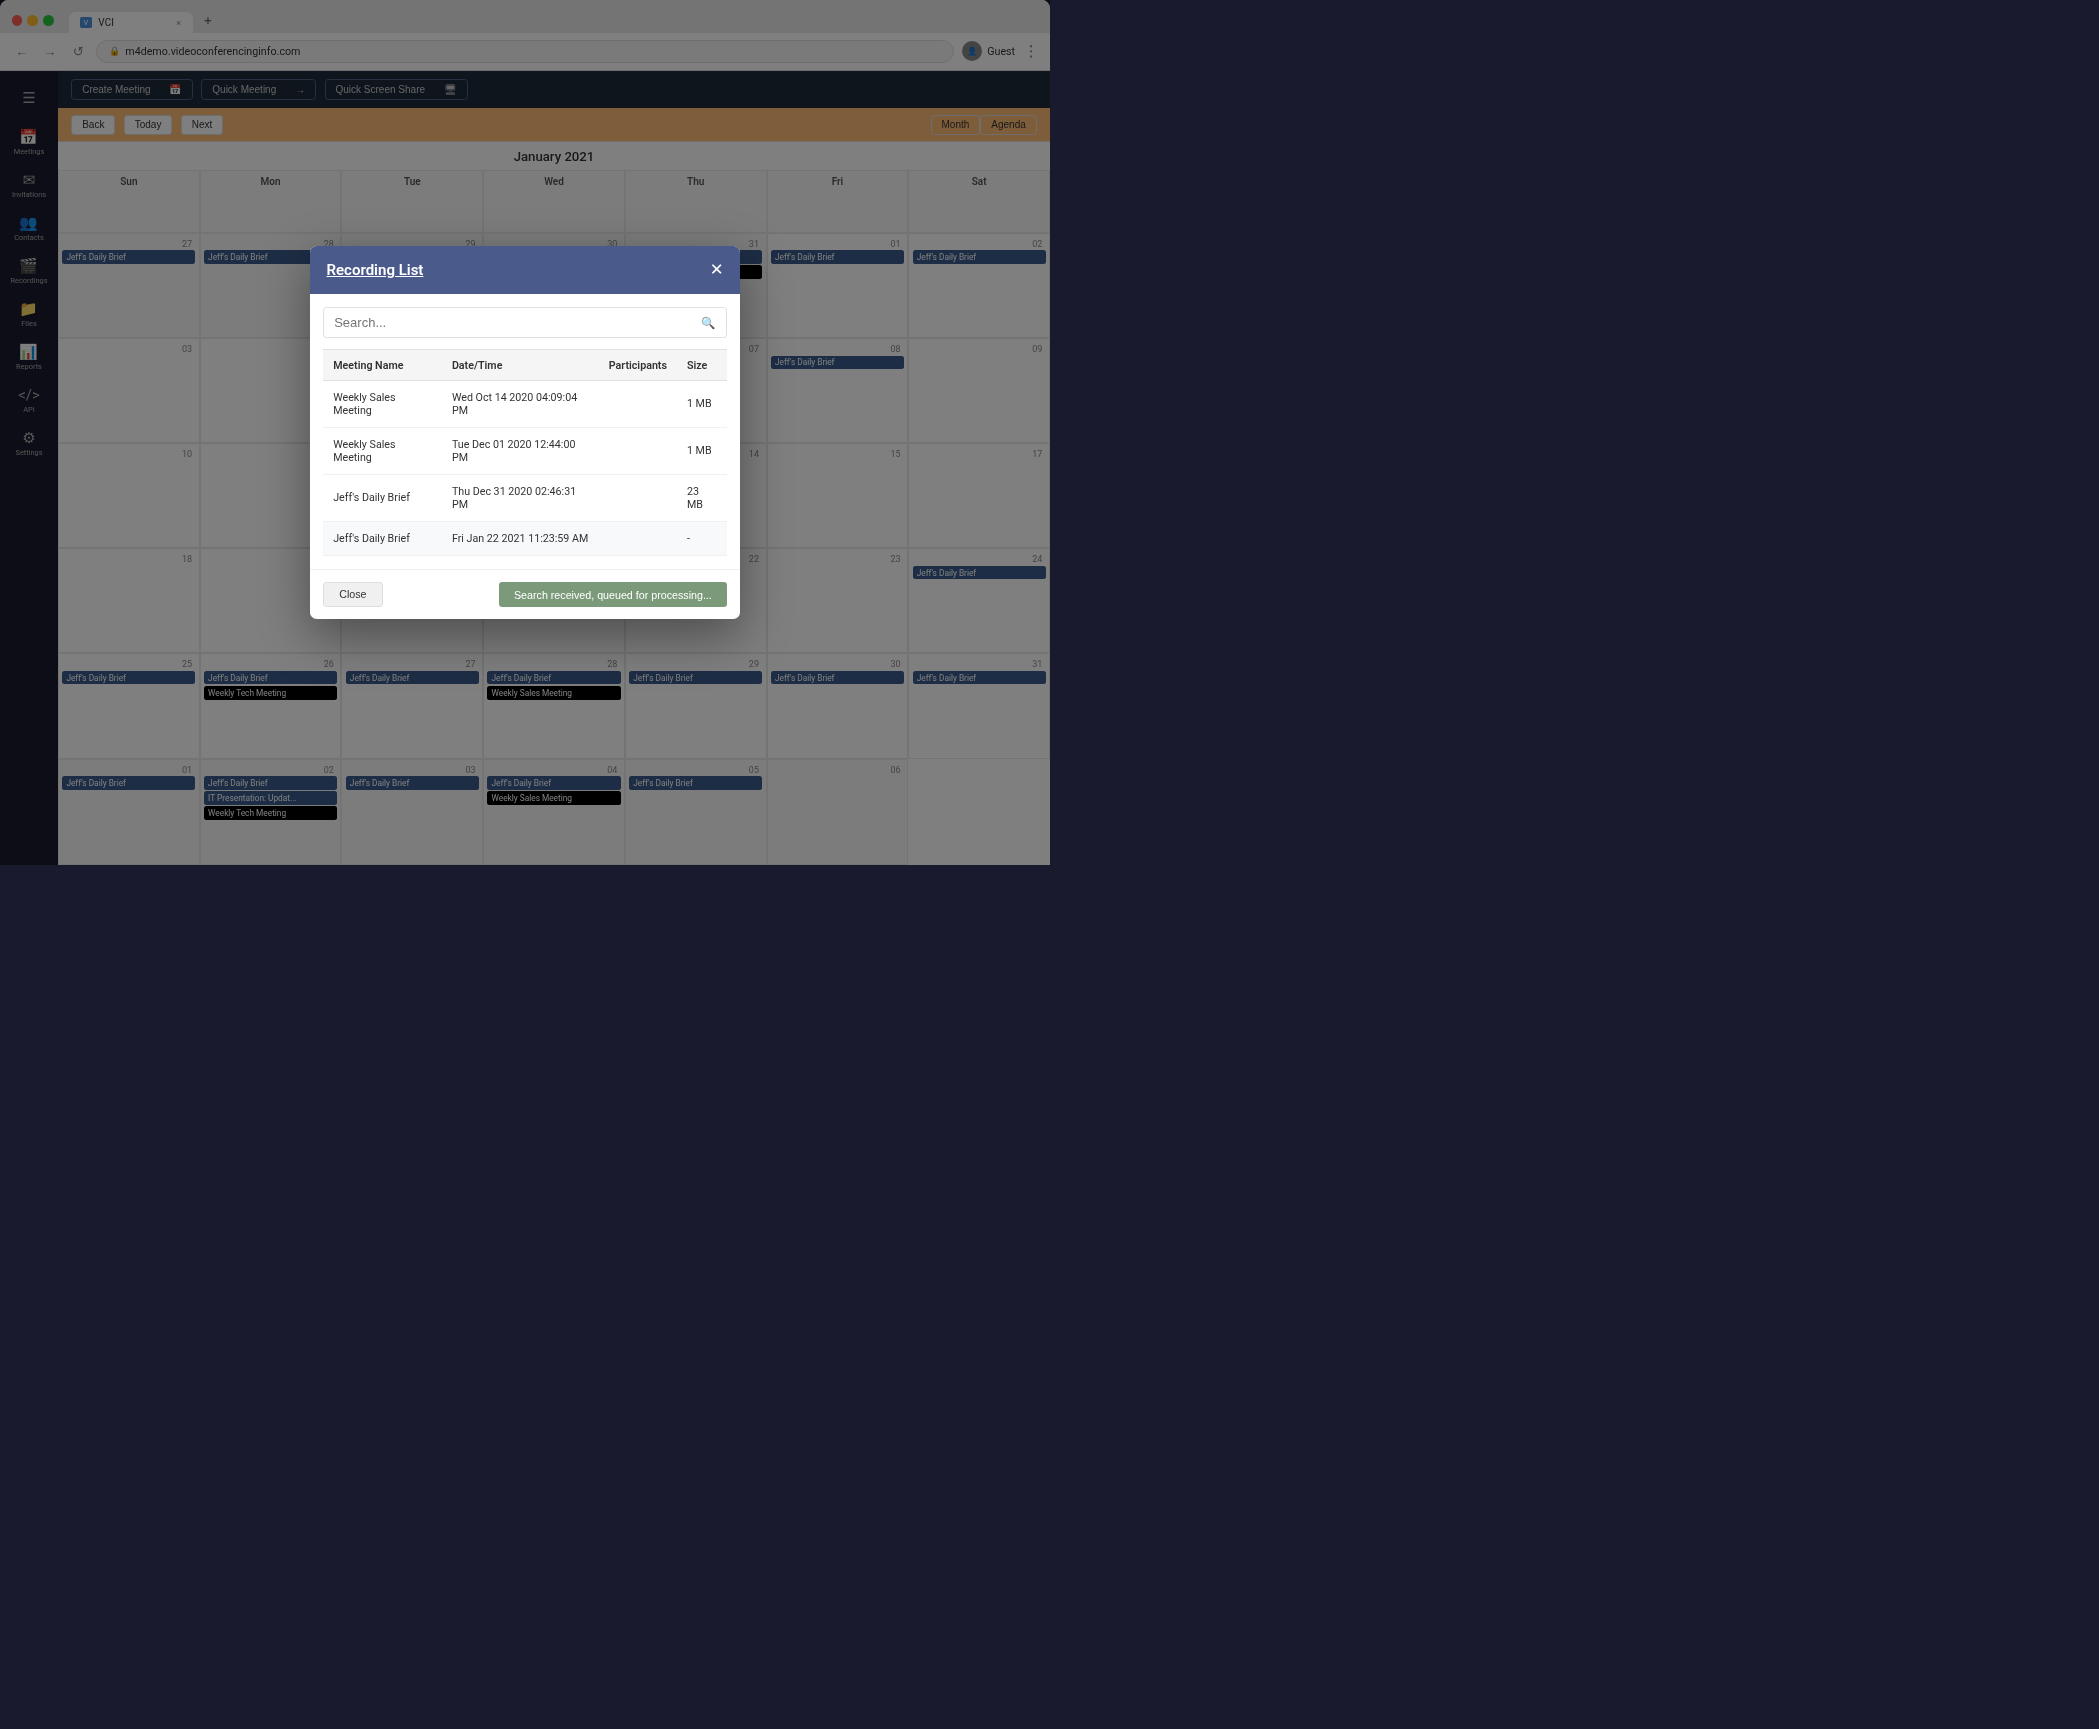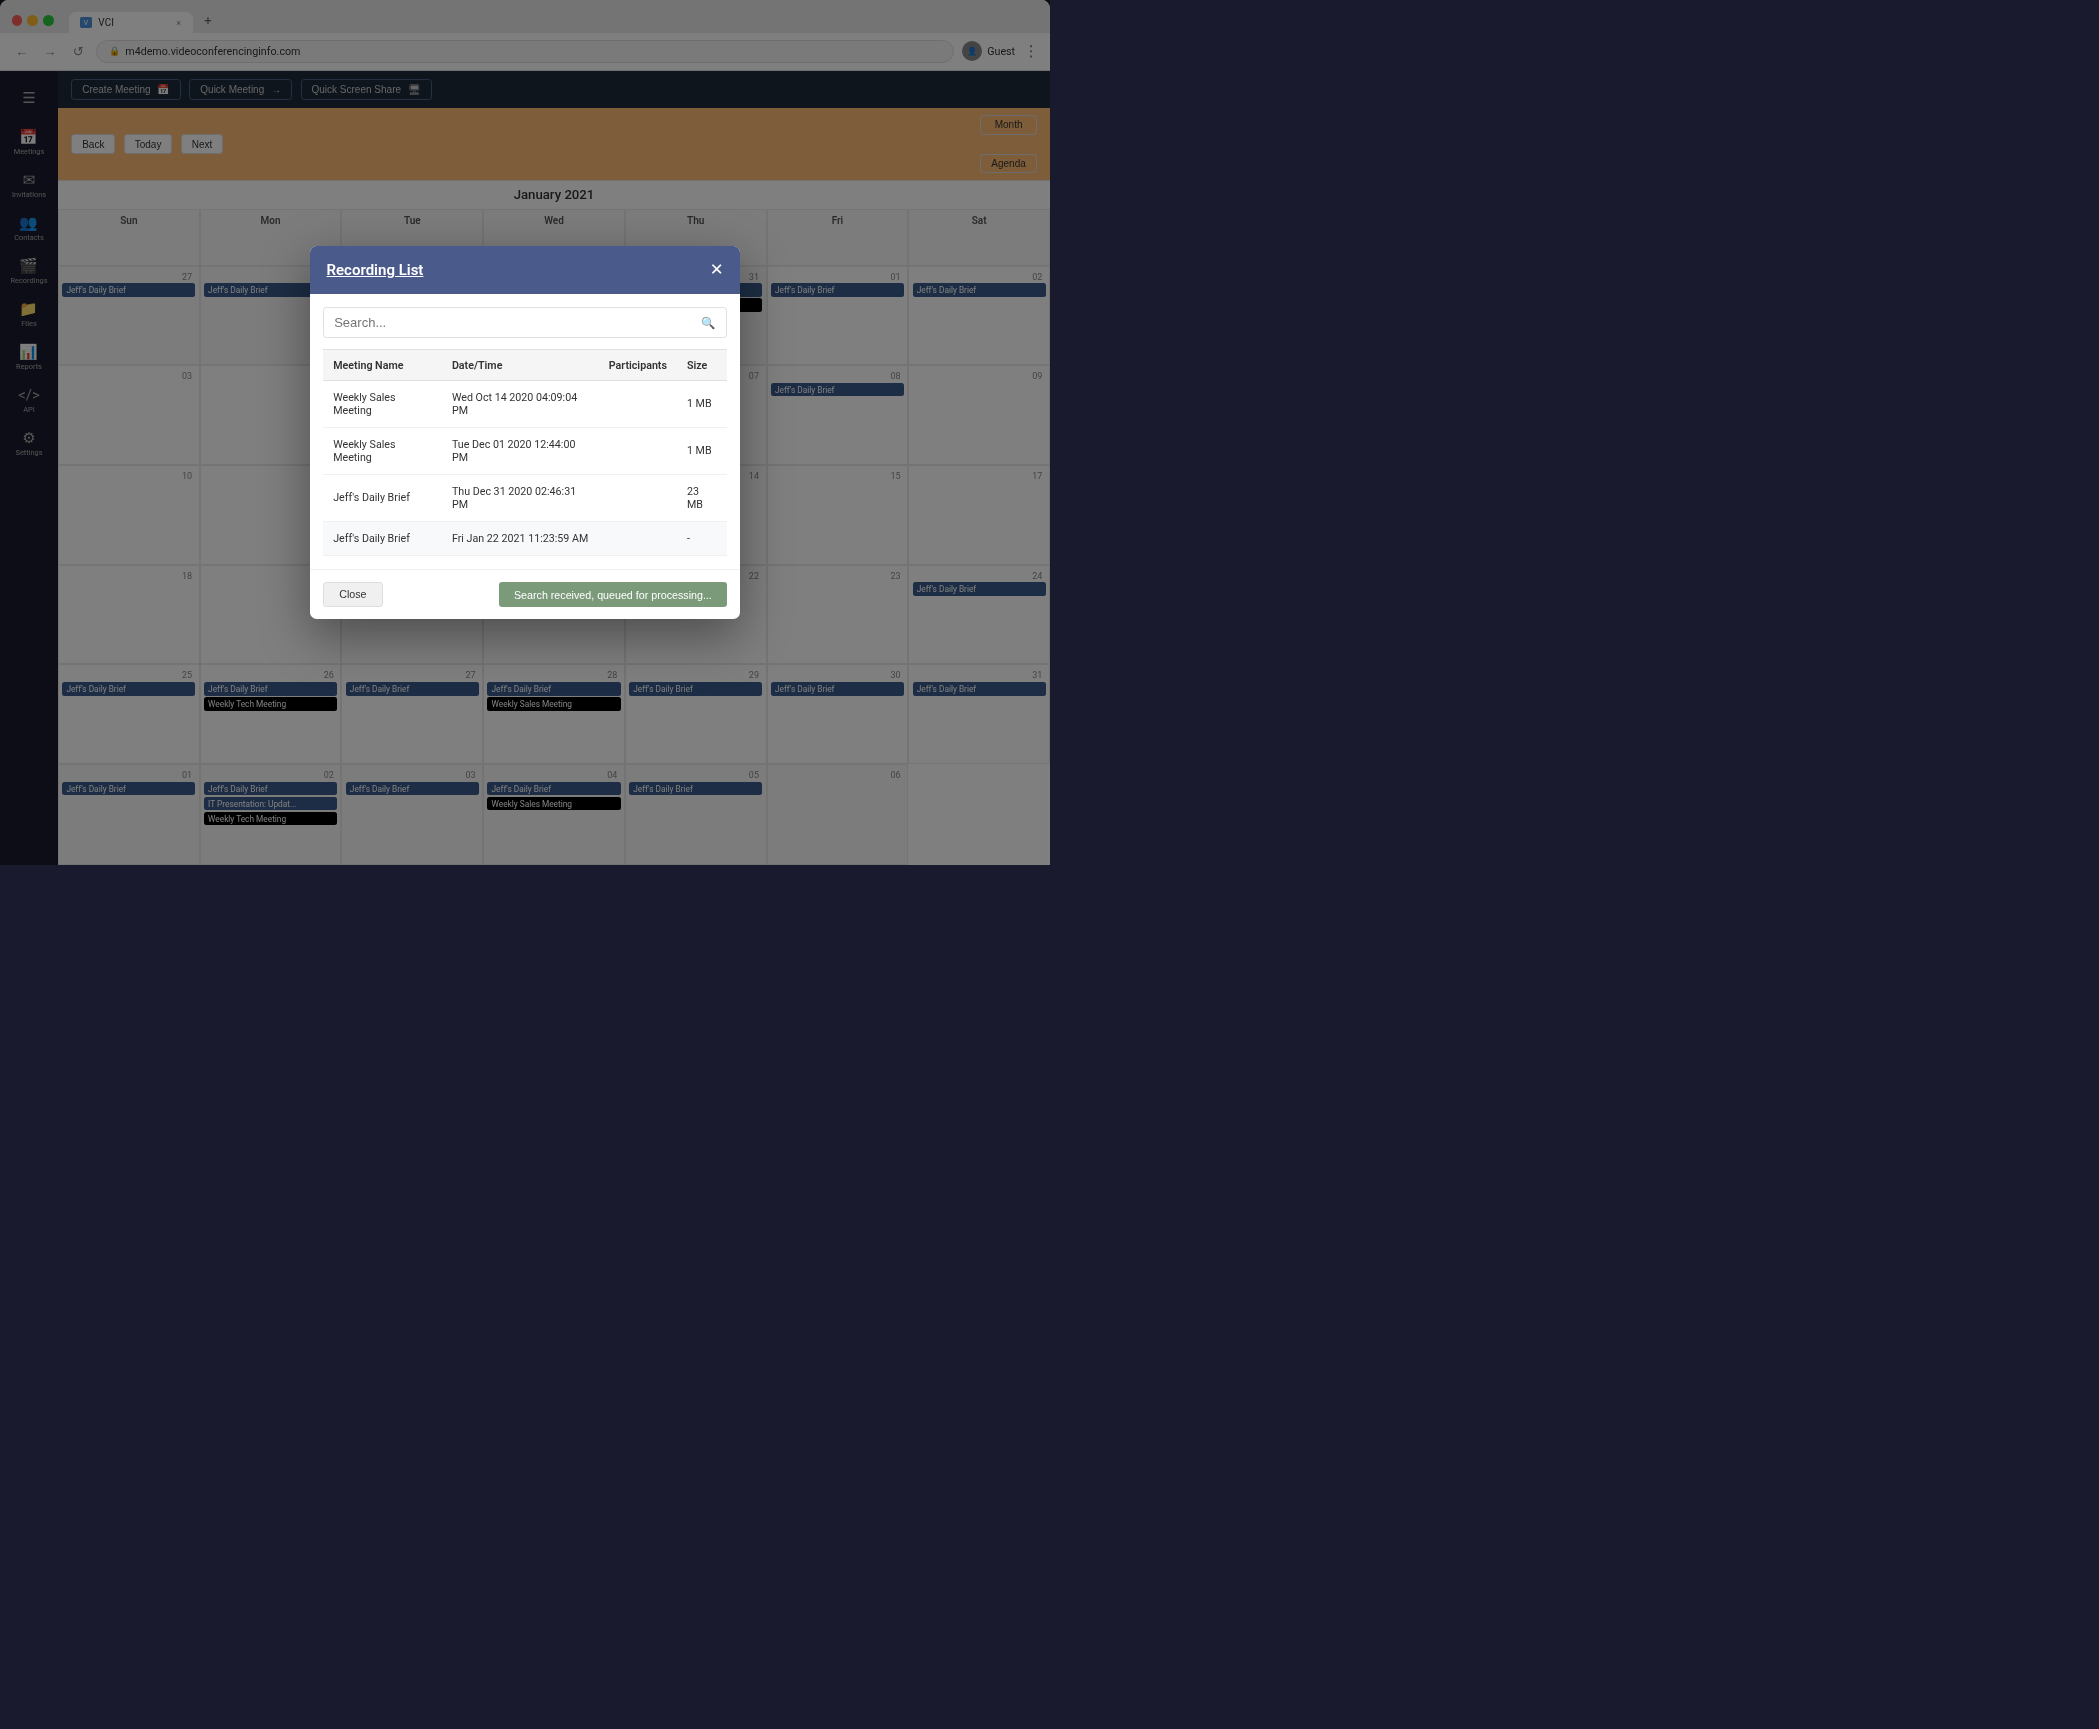--- a/index.html
+++ b/index.html
@@ -221,21 +221,21 @@
     .toolbar-btn {
       background: transparent;
       border: 0.8px solid #4a6080;
       border-radius: 3.3px;
       color: #ccc;
       padding: 4.1px 10px;
       font-size: 10px;
       cursor: pointer;
       display: flex;
       align-items: center;
-      gap: 7px;
+      gap: 19px;
     }
 
     .calendar-nav {
       background: #fdba74;
       padding: 6.6px 13.2px;
       display: flex;
       align-items: center;
       gap: 8.3px;
       border-bottom: 0.8px solid #e0e0e0;
     }
@@ -246,22 +246,21 @@
       border-radius: 3.3px;
       padding: 3.3px 10px;
       font-size: 10px;
       cursor: pointer;
       color: #333;
     }
 
     .cal-nav-right {
       margin-left: auto;
       display: flex;
-      gap: 19px;
-      flex-direction: column;
+      gap: 0;
     }
 
     .cal-view-btn {
       background: transparent;
       border: 0.8px solid #ddd;
       border-radius: 3.3px;
       padding: 3.3px 10px;
       font-size: 10px;
       cursor: pointer;
       color: #333;

